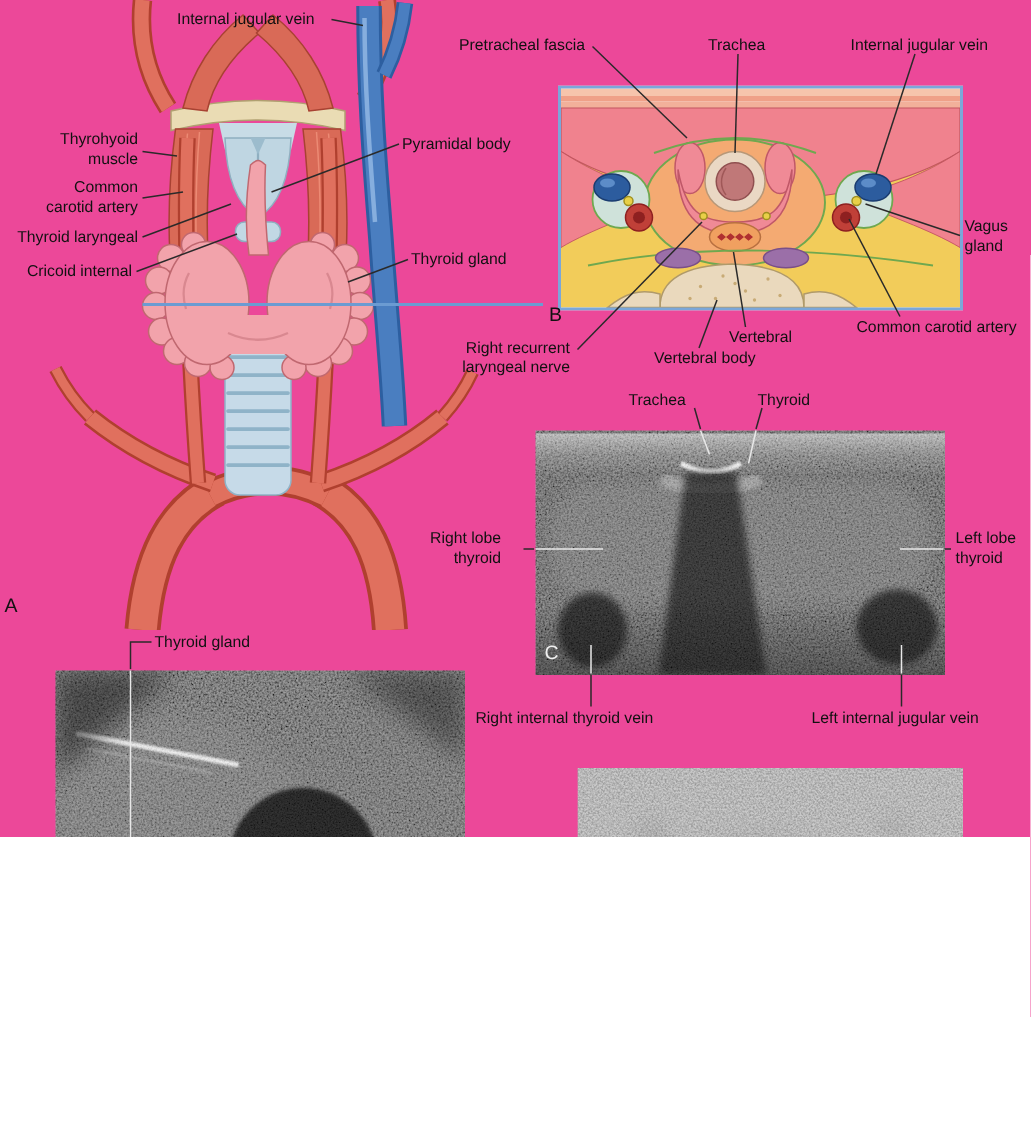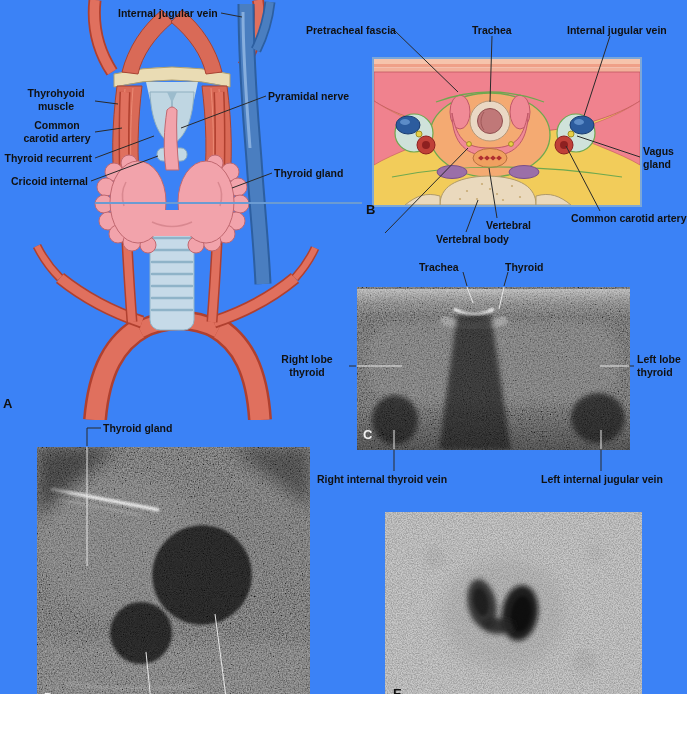--- a/index.html
+++ b/index.html
@@ -1,25 +1,25 @@
 <!DOCTYPE html>
 <html><head>
 <meta charset="utf-8">
 <style>
   html,body { margin:0; padding:0; background:#ffffff; }
   .figure {
-    position:relative; width:687px; height:694px; background:#3b82f6;
-    font-family:"Liberation Sans", sans-serif; overflow:hidden;font-weight:bold;
+    position:relative; width:687px; height:558px; background:#ec4899;
+    font-family:"Liberation Sans", sans-serif; overflow:hidden;
   }
   svg.art { position:absolute; display:block; }
   .lbl {
     position:absolute; font-size:10.5px; line-height:1.2; color:#111111;
   }
   .nw { white-space:nowrap; }
-  .tr { text-align:center; }
+  .tr { text-align:right; }
   .letter {
     position:absolute; font-size:13px; color:#111111;
   }
   .letter-light { color:#f0f0f0; }
 </style>
 </head>
 <body>
 
 <div class="figure">
 
@@ -296,33 +296,34 @@
       <path d="M87,447 L87,566"></path>
       <path d="M146,652 L152,712"></path>
       <path d="M215,614 L228,712"></path>
     </g>
     <path d="M95,203 L362,203" stroke="#6b9bd2" stroke-width="2"></path>
   </svg>
 
   <div class="lbl nw" style="left:118px;top:7px">Internal jugular vein</div>
   <div class="lbl tr" style="right:595px;top:87px;width:72px">Thyrohyoid muscle</div>
   <div class="lbl tr" style="right:595px;top:119px;width:70px">Common carotid artery</div>
-  <div class="lbl nw" style="right:595px;top:152px">Thyroid recurrent</div>
+  <div class="lbl nw" style="right:595px;top:152px">Thyroid laryngeal</div>
   <div class="lbl nw" style="right:599px;top:175px">Cricoid internal</div>
-  <div class="lbl nw" style="left:268px;top:90px">Pyramidal nerve</div>
+  <div class="lbl nw" style="left:268px;top:90px">Pyramidal body</div>
   <div class="lbl nw" style="left:274px;top:167px">Thyroid gland</div>
   <div class="letter" style="left:3px;top:396px">A</div>
 
   <div class="lbl nw" style="left:306px;top:24px">Pretracheal fascia</div>
   <div class="lbl nw" style="left:472px;top:24px">Trachea</div>
   <div class="lbl nw" style="left:567px;top:24px">Internal jugular vein</div>
   <div class="lbl" style="left:643px;top:145px;width:44px">Vagus gland</div>
   <div class="lbl nw" style="left:571px;top:212px">Common carotid artery</div>
   <div class="lbl nw" style="left:486px;top:219px">Vertebral</div>
   <div class="lbl nw" style="left:436px;top:233px">Vertebral body</div>
+  <div class="lbl tr" style="right:307px;top:226px;width:84px">Right recurrent laryngeal nerve</div>
   <div class="letter" style="left:366px;top:202px">B</div>
 
   <div class="lbl nw" style="left:419px;top:261px">Trachea</div>
   <div class="lbl nw" style="left:505px;top:261px">Thyroid</div>
   <div class="lbl tr" style="right:353px;top:353px;width:54px">Right lobe thyroid</div>
   <div class="lbl" style="left:637px;top:353px;width:54px">Left lobe thyroid</div>
   <div class="lbl nw" style="left:317px;top:473px">Right internal thyroid vein</div>
   <div class="lbl nw" style="left:541px;top:473px">Left internal jugular vein</div>
   <div class="letter letter-light" style="left:363px;top:427px">C</div>
 

